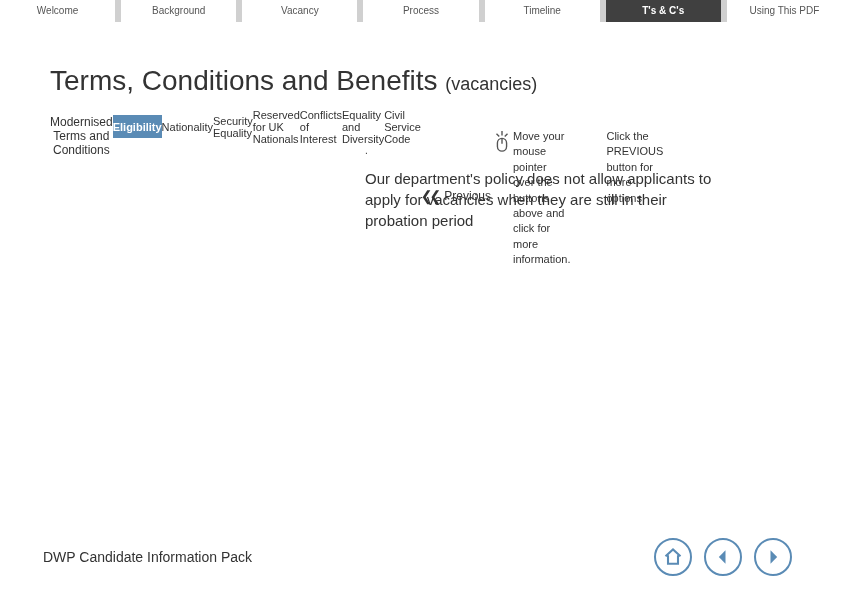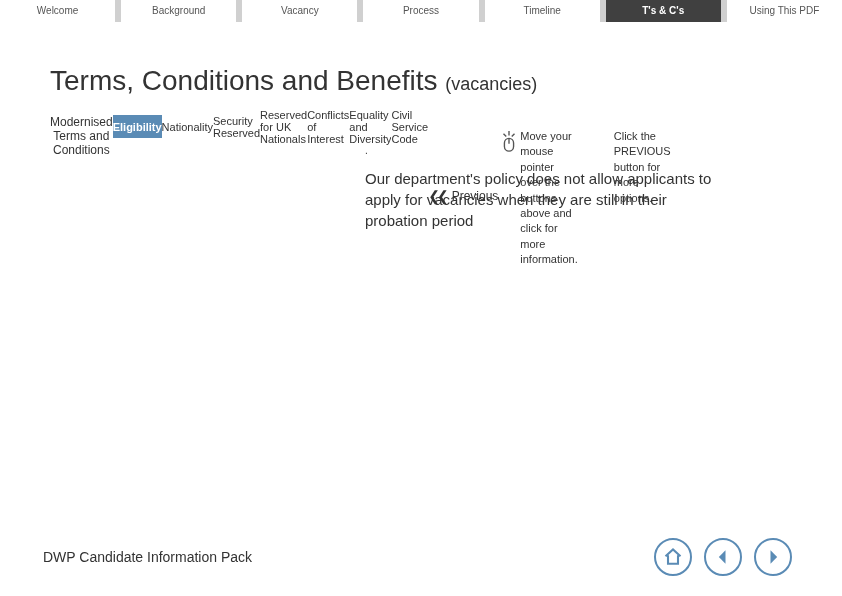--- a/index.html
+++ b/index.html
@@ -192,21 +192,21 @@
   <div class="layout">
     <div class="sidebar">
       <div class="sub-title">Modernised Terms and Conditions</div>
       <div class="side-item selected">
           <span>Eligibility</span>
         </div>
       <div class="side-item">
           <span>Nationality</span>
         </div>
       <div class="side-item">
-          <span>Security Reserved</span>
+          <span>Security Equality</span>
         </div>
       <div class="side-item">
           <span>Reserved for UK Nationals</span>
         </div>
       <div class="side-item">
           <span>Conflicts of Interest</span>
         </div>
       <div class="side-item">
           <span>Equality and Diversity</span>
         </div>

